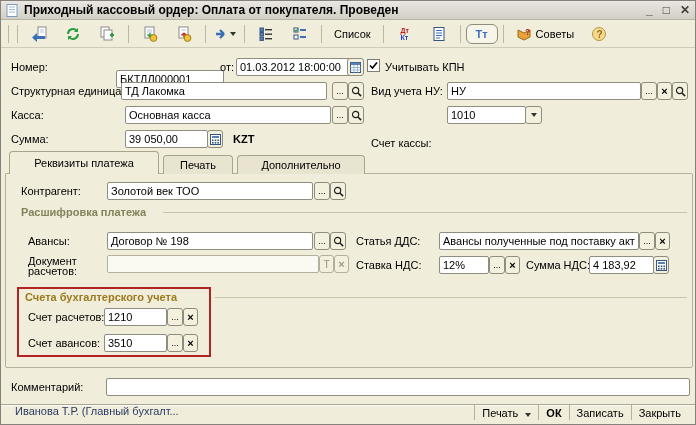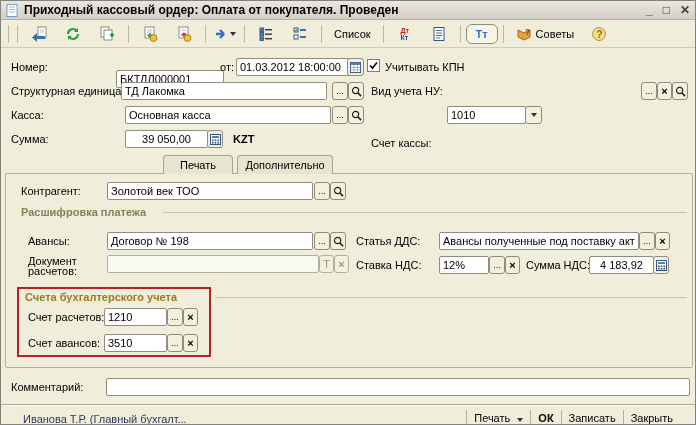--- a/index.html
+++ b/index.html
@@ -35,21 +35,21 @@
   .dd-arrow{width:0;height:0;border-left:3px solid transparent;border-right:3px solid transparent;
     border-top:4px solid #333;display:inline-block;}
   .dtkt{font-size:7px;font-weight:bold;line-height:7px;text-align:left;}
   .dtkt .dt{color:#c02020;}
   .dtkt .kt{color:#2040c0;}
   .ttglyph{color:#3a6fc4;font-weight:bold;font-size:11px;}
   
   .lbl{position:absolute;white-space:nowrap;}
   .inp{position:absolute;height:18px;border:1px solid #8f8d7e;background:#fff;
     font-family:"Liberation Sans",sans-serif;font-size:11px;padding:1px 3px;border-radius:2px;}
-  .inp.num{text-align:center;}
+  .inp.num{text-align:left;}
   .inp.disabled{background:#fbfaf2;border-color:#b3b09e;}
   .sbtn{position:absolute;height:18px;border:1px solid #8f8d7e;background:#f3f0de;
     border-radius:3px;display:flex;align-items:center;justify-content:center;
     font-size:9px;line-height:9px;padding:0;cursor:default;}
   .sbtn.gray{color:#9a988b;border-color:#b3b09e;}
   .xglyph{font-size:11px;font-weight:bold;line-height:10px;}
   .chk{position:absolute;width:13px;height:13px;background:#fff;border:1px solid #7f7d70;
     display:flex;align-items:center;justify-content:center;}
   .section-hdr{position:absolute;font-weight:bold;color:#83835a;white-space:nowrap;}
   .section-hdr.gold{color:#9c7a1e;}
@@ -58,21 +58,21 @@
   .tab{position:absolute;height:19px;top:154px;background:#e8e4d0;border:1px solid #a8a58c;
     border-bottom:none;border-radius:4px 4px 0 0;display:flex;align-items:center;
     justify-content:center;z-index:2;}
   .tab.active{top:150px;height:23px;background:#f0eddb;z-index:4;}
   .tabpanel{position:absolute;left:4px;top:172px;width:688px;height:195px;
     border:1px solid #b5b19b;border-radius:0 2px 2px 2px;z-index:1;}
   .redbox{position:absolute;border:2px solid #b22424;z-index:5;}
   
   .statusbar{position:absolute;left:0;top:403px;width:100%;height:21px;
     border-top:1px solid #a9a695;box-shadow:inset 0 1px 0 #fbfaf3;
-    display:flex;align-items:flex-end;padding:0 22px;background:#f0eddb;}
+    display:flex;align-items:flex-start;padding:0 14px;background:#f0eddb;}
   .st-user{color:#2b3a64;white-space:nowrap;}
   .st-right{margin-left:auto;display:flex;align-items:center;white-space:nowrap;}
   .st-sep{width:1px;height:15px;background:#b5b19a;margin:0 7px;}
   .st-btn{cursor:default;}
   .st-ok{font-weight:bold;}
   svg{display:block;}
 </style>
 </head>
 <body>
 
@@ -227,20 +227,21 @@
   <span class="lbl" style="left:10px;top:84px;">Структурная единица:</span>
   <input class="inp" style="left: 120px; top: 81px; width: 206px;" value="ТД Лакомка">
   <span class="sbtn" style="left:331px;top:81px;width:16px;">...</span>
   <span class="sbtn" style="left:347px;top:81px;width:16px;">
     <svg width="11" height="11" viewBox="0 0 12 12">
         <circle cx="5" cy="5" r="3.4" fill="none" stroke="#222" stroke-width="1.3"></circle>
         <line x1="7.6" y1="7.6" x2="11" y2="11" stroke="#222" stroke-width="1.8"></line>
       </svg>
   </span>
   <span class="lbl" style="left:370px;top:84px;">Вид учета НУ:</span>
+  <input class="inp" style="left: 446px; top: 81px; width: 194px;" value="НУ">
   <span class="sbtn" style="left:640px;top:81px;width:16px;">...</span>
   <span class="sbtn" style="left:656px;top:81px;width:15px;">
       <span class="xglyph">×</span>
     </span>
   <span class="sbtn" style="left:671px;top:81px;width:16px;">
     <svg width="11" height="11" viewBox="0 0 12 12">
         <circle cx="5" cy="5" r="3.4" fill="none" stroke="#222" stroke-width="1.3"></circle>
         <line x1="7.6" y1="7.6" x2="11" y2="11" stroke="#222" stroke-width="1.8"></line>
       </svg>
   </span>
@@ -269,22 +270,23 @@
         <rect x="2" y="5.5" width="1.6" height="1.6" fill="#35557f"></rect>
         <rect x="4.7" y="5.5" width="1.6" height="1.6" fill="#35557f"></rect>
         <rect x="7.4" y="5.5" width="1.6" height="1.6" fill="#35557f"></rect>
         <rect x="2" y="8" width="1.6" height="1.6" fill="#35557f"></rect>
         <rect x="4.7" y="8" width="1.6" height="1.6" fill="#35557f"></rect>
         <rect x="7.4" y="8" width="1.6" height="1.6" fill="#35557f"></rect>
       </svg>
   </span>
   <span class="lbl" style="left:232px;top:132px;font-weight:bold;">KZT</span>
 
+  <span class="tab active" style="left:8px;width:150px;">Реквизиты платежа</span>
   <span class="tab" style="left:162px;width:70px;">Печать</span>
-  <span class="tab" style="left:236px;width:96px;">Дополнительно</span>
+  <span class="tab" style="left:236px;width:128px;">Дополнительно</span>
   <div class="tabpanel"></div>
 
   <span class="lbl" style="left:20px;top:184px;">Контрагент:</span>
   <input class="inp" style="left: 106px; top: 181px; width: 206px;" value="Золотой век ТОО">
   <span class="sbtn" style="left:313px;top:181px;width:16px;">...</span>
   <span class="sbtn" style="left:329px;top:181px;width:16px;">
     <svg width="11" height="11" viewBox="0 0 12 12">
         <circle cx="5" cy="5" r="3.4" fill="none" stroke="#222" stroke-width="1.3"></circle>
         <line x1="7.6" y1="7.6" x2="11" y2="11" stroke="#222" stroke-width="1.8"></line>
       </svg>

